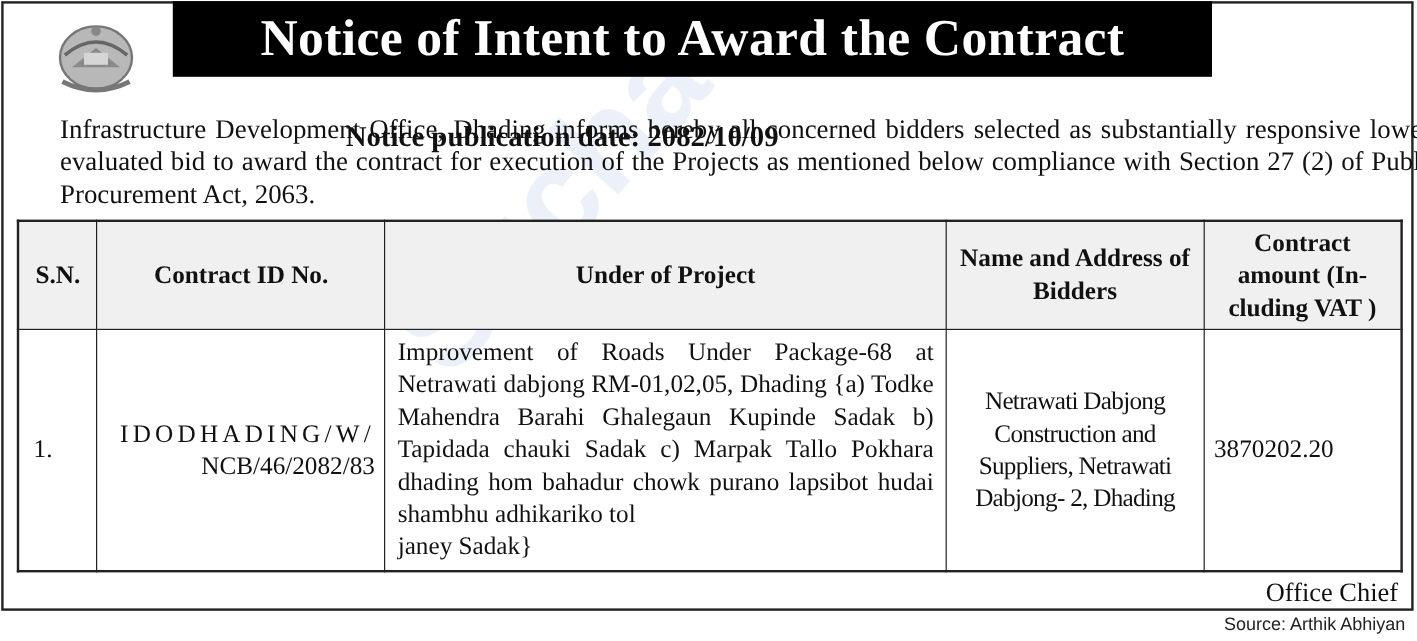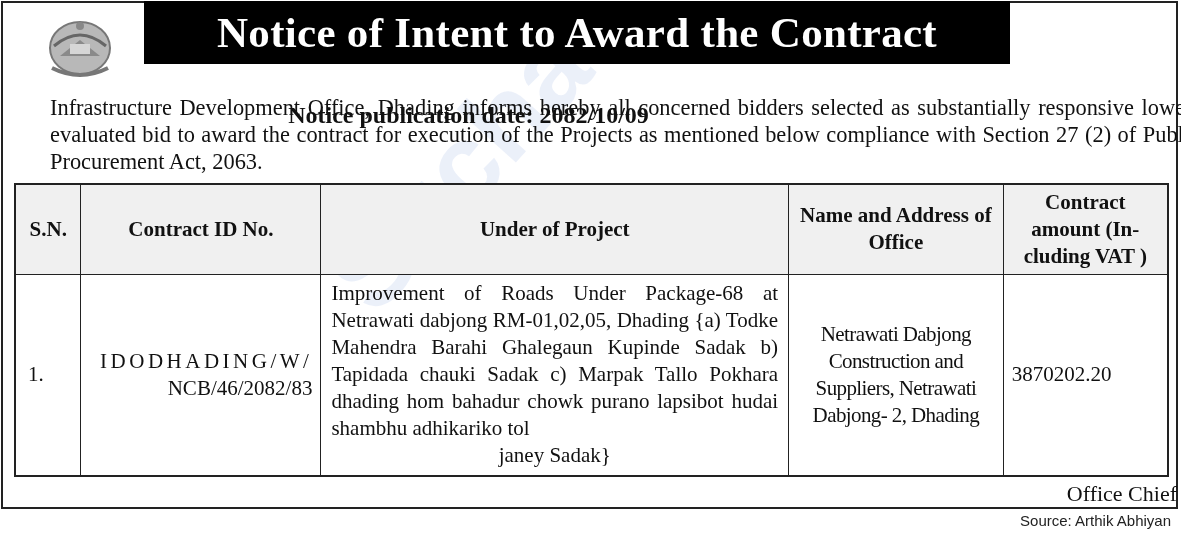--- a/index.html
+++ b/index.html
@@ -45,26 +45,26 @@
     .col-sn { width: 66px; }
     .col-id { width: 240px; }
     .col-proj { width: 469px; }
     .col-bidder { width: 215px; }
     .col-amt { width: 165px; }
     td.sn { text-align: left; padding-left: 12px !important; }
     td.cid { text-align: right; }
     td.cid .id-line1 { letter-spacing: 3.5px; display: block; }
     td.cid .id-line2 { display: block; }
     td.proj { text-align: justify; padding: 4px 10px !important; }
-    td.proj .last-line { display: block; text-align: center; }
+    td.proj .last-line { display: block; }
     td.bidder { text-align: center; letter-spacing: -0.6px; padding: 12px 6px !important; }
     td.amt { text-align: left; }
 
     .signoff {
-      position: absolute; right: 4px; top: 481px; font-size: 22px;
+      position: absolute; right: 16px; top: 481px; font-size: 22px;
     }
     .source {
       position: absolute; right: 10px; top: 512px; font-family: "Liberation Sans", "DejaVu Sans", sans-serif;
       font-size: 15px; color: #222;
     }
 
     .watermark {
       position: absolute; left: 300px; top: 250px; font-family: "Liberation Sans", sans-serif;
       font-weight: bold; font-size: 110px; color: #2d5fc4; opacity: 0.09;
       transform: rotate(-48deg); transform-origin: left top; pointer-events: none;
@@ -100,21 +100,21 @@
       <col class="col-id">
       <col class="col-proj">
       <col class="col-bidder">
       <col class="col-amt">
   </colgroup>
   <thead>
     <tr>
       <th>S.N.</th>
       <th>Contract ID No.</th>
       <th>Under of Project</th>
-      <th>Name and Address of Office</th>
+      <th>Name and Address of Bidders</th>
       <th>Contract amount (In-cluding VAT )</th>
     </tr>
   </thead>
   <tbody>
     <tr>
       <td class="sn">1.</td>
       <td class="cid">
         <span class="id-line1">IDODHADING/W/</span>
         <span class="id-line2">NCB/46/2082/83</span>
       </td>

